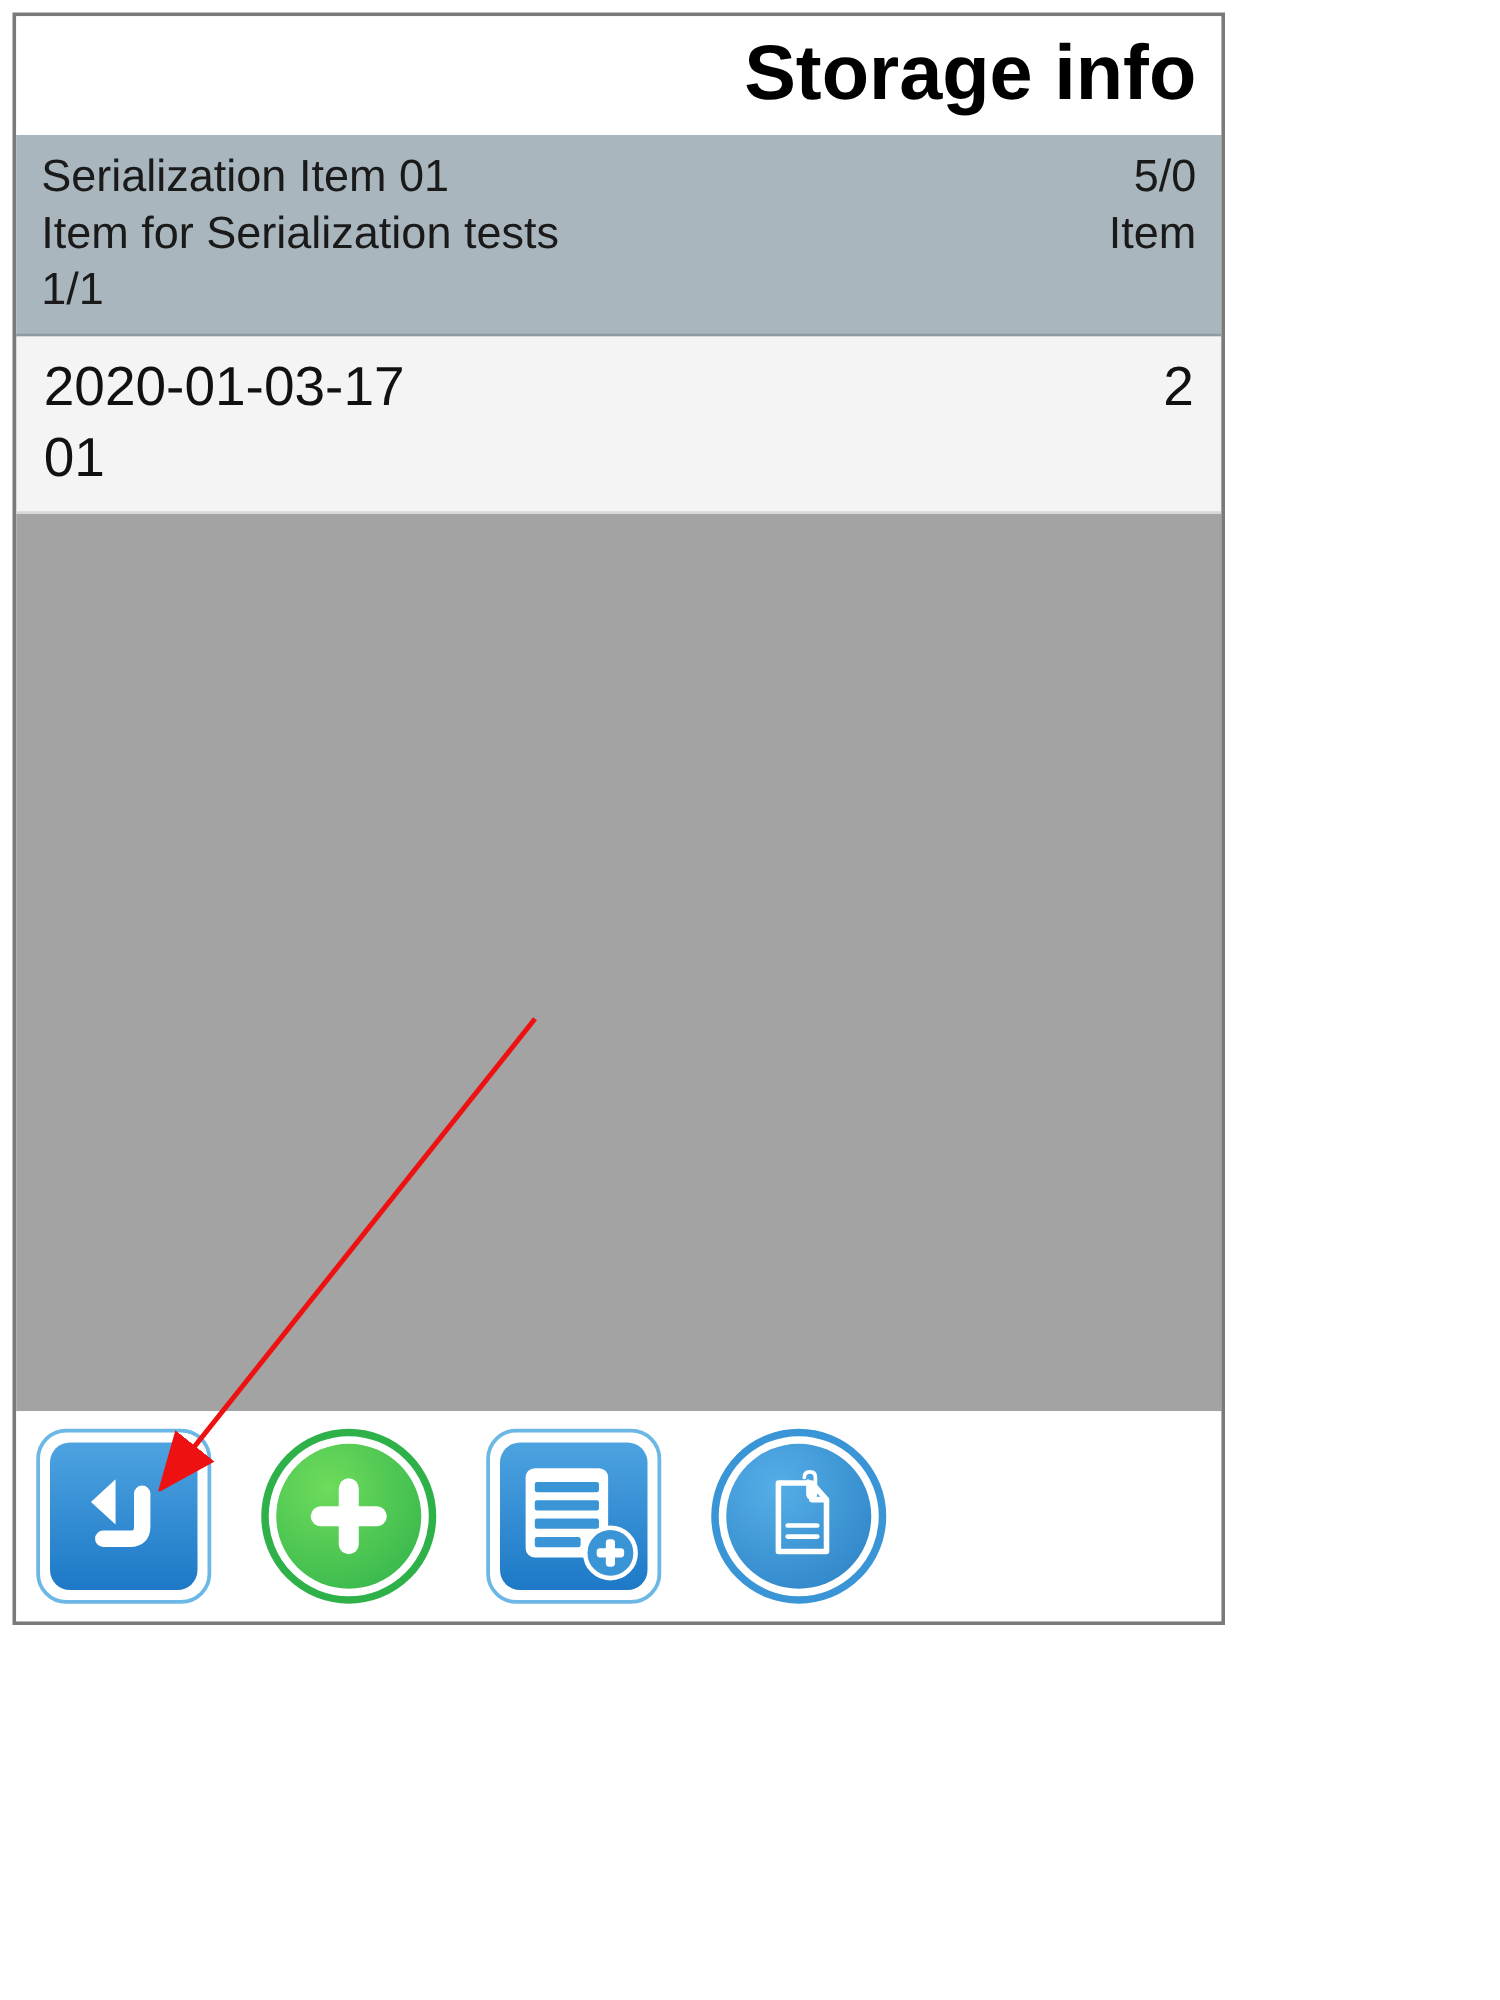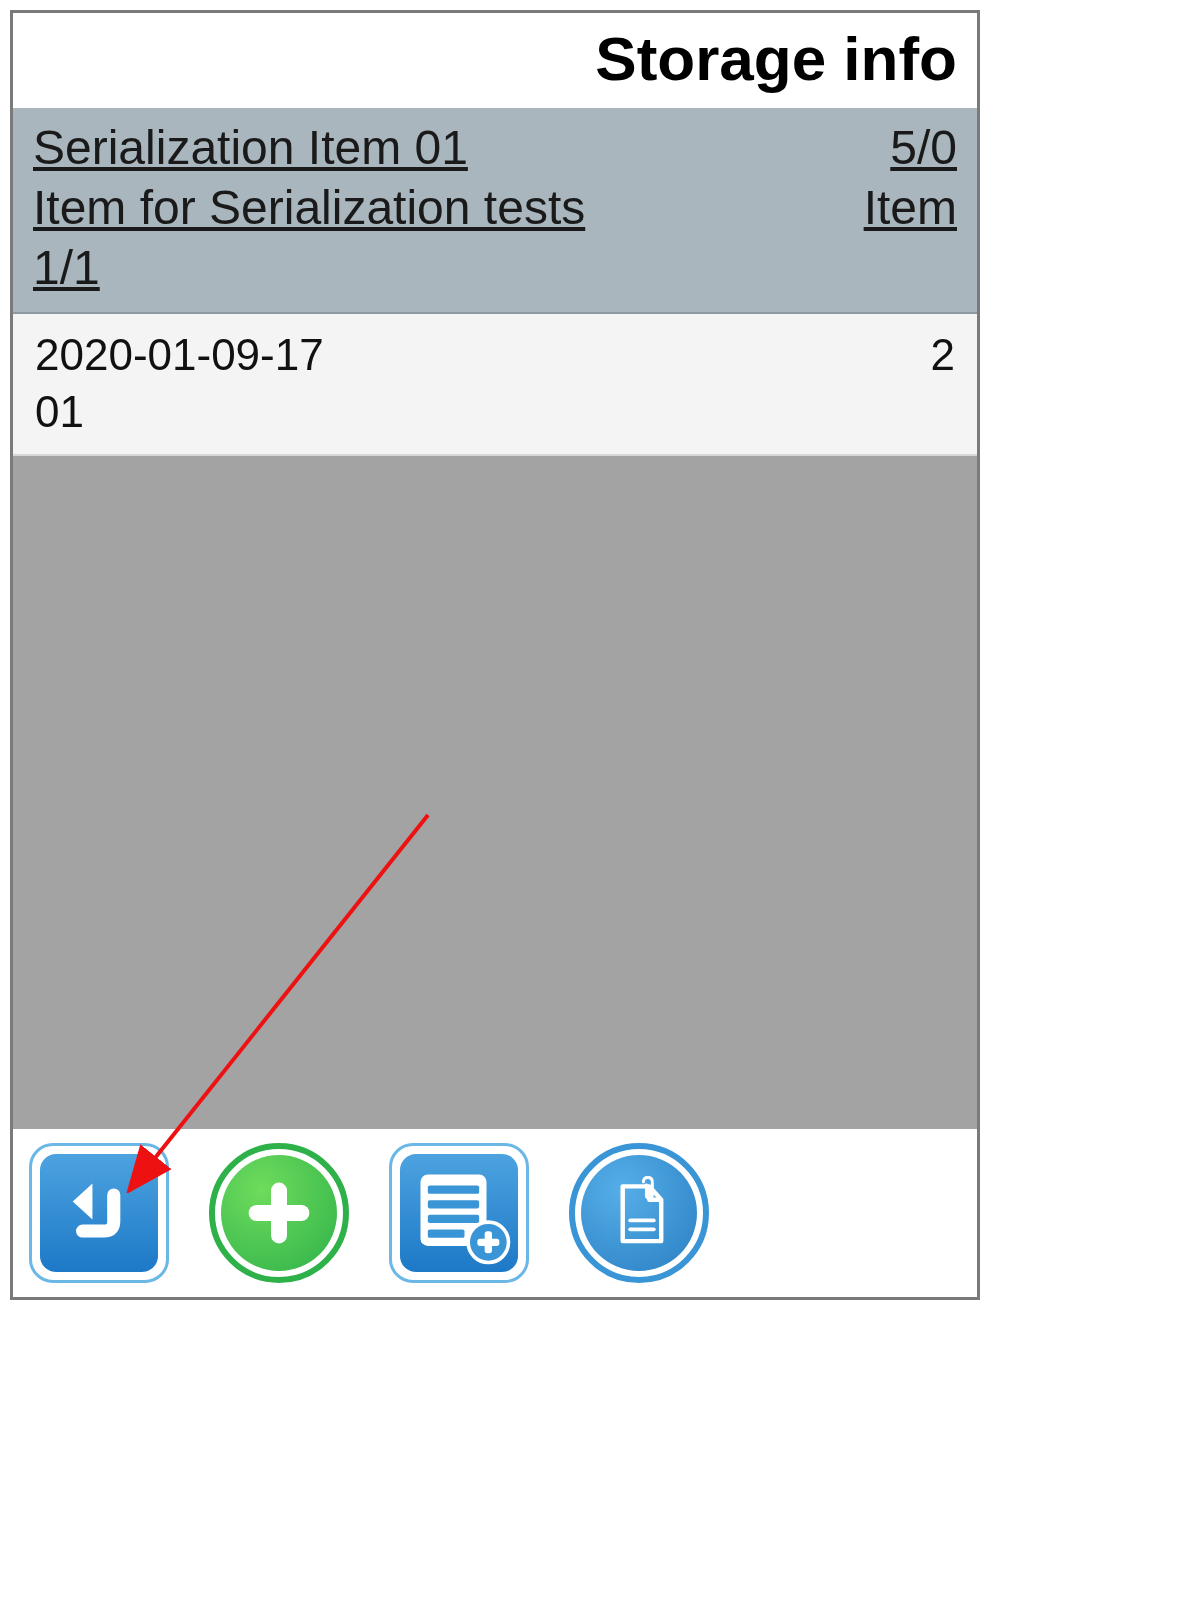--- a/index.html
+++ b/index.html
@@ -28,24 +28,23 @@
     }
     .title-bar h1 {
       font-size: 62px;
       font-weight: 700;
       color: #000;
       text-align: right;
     }
     .header-panel {
       background: #a9b6bd;
       padding: 10px 20px 14px 20px;
-      font-size: 48px;
+      font-size: 36px;
       color: #1a1a1a;
       border-bottom: 2px solid #8d9aa1;
-      text-decoration: underline;
     }
     .header-row {
       display: flex;
       justify-content: space-between;
       align-items: baseline;
       line-height: 1.25;
     }
     .list-area {
       flex: 1;
       background: #a3a3a3;
@@ -149,21 +148,21 @@
     </div>
     <div class="header-row">
       <span>1/1</span>
       <span></span>
     </div>
   </div>
 
   <div class="list-area">
     <div class="list-row">
       <div class="list-line">
-        <span>2020-01-09-17</span>
+        <span>2020-01-03-17</span>
         <span>2</span>
       </div>
       <div class="list-line">
         <span>01</span>
         <span></span>
       </div>
     </div>
   </div>
 
   <div class="toolbar">

